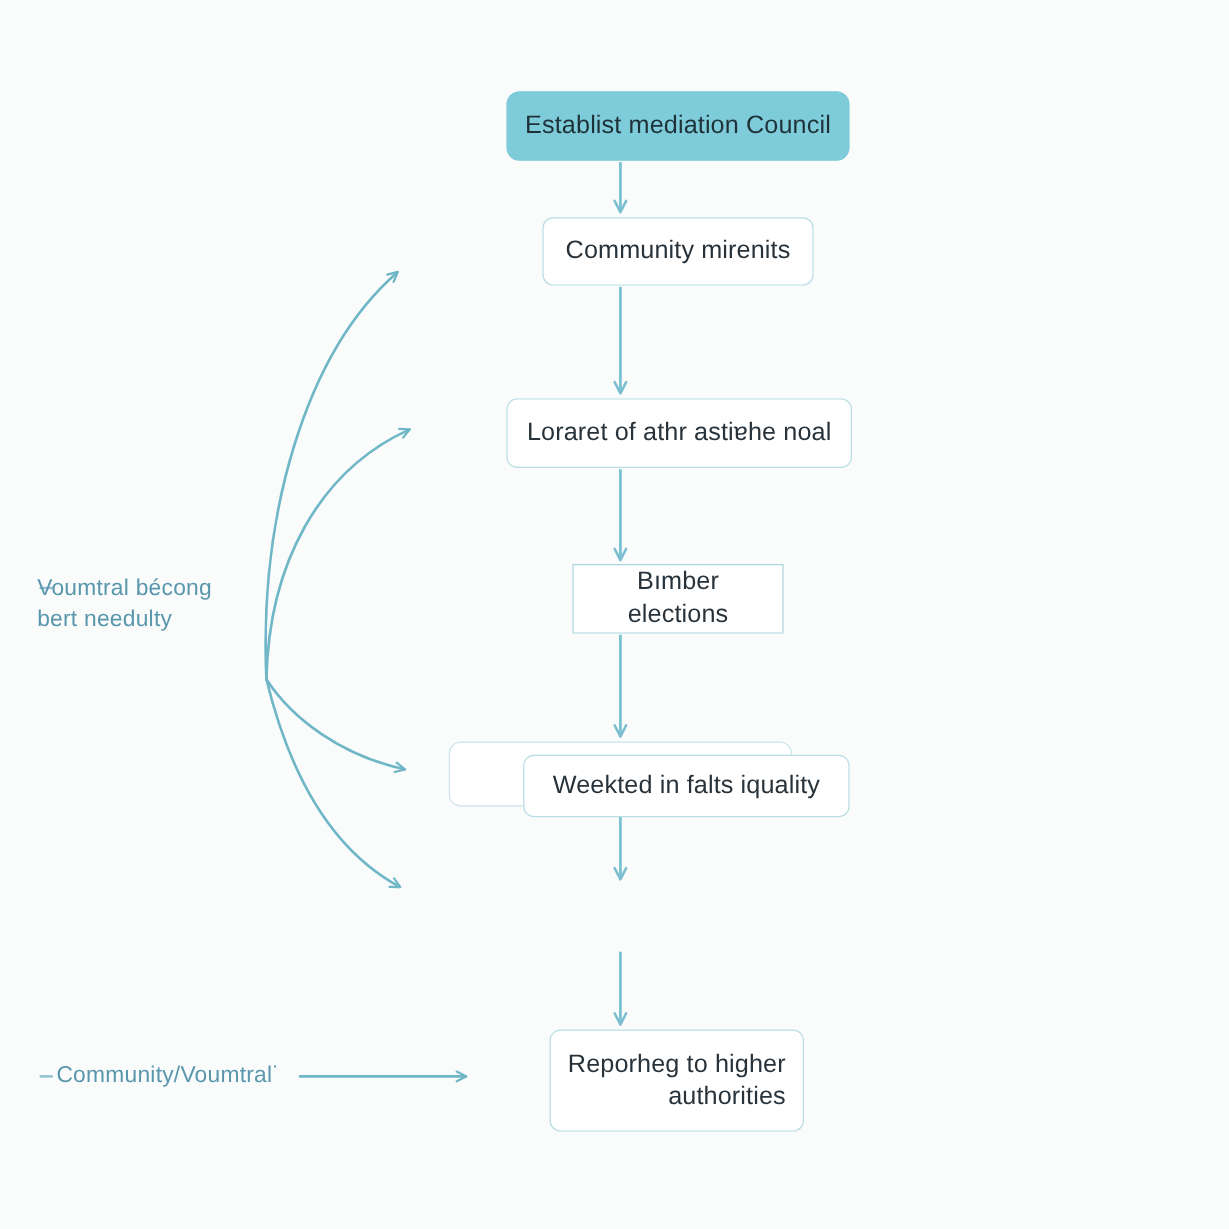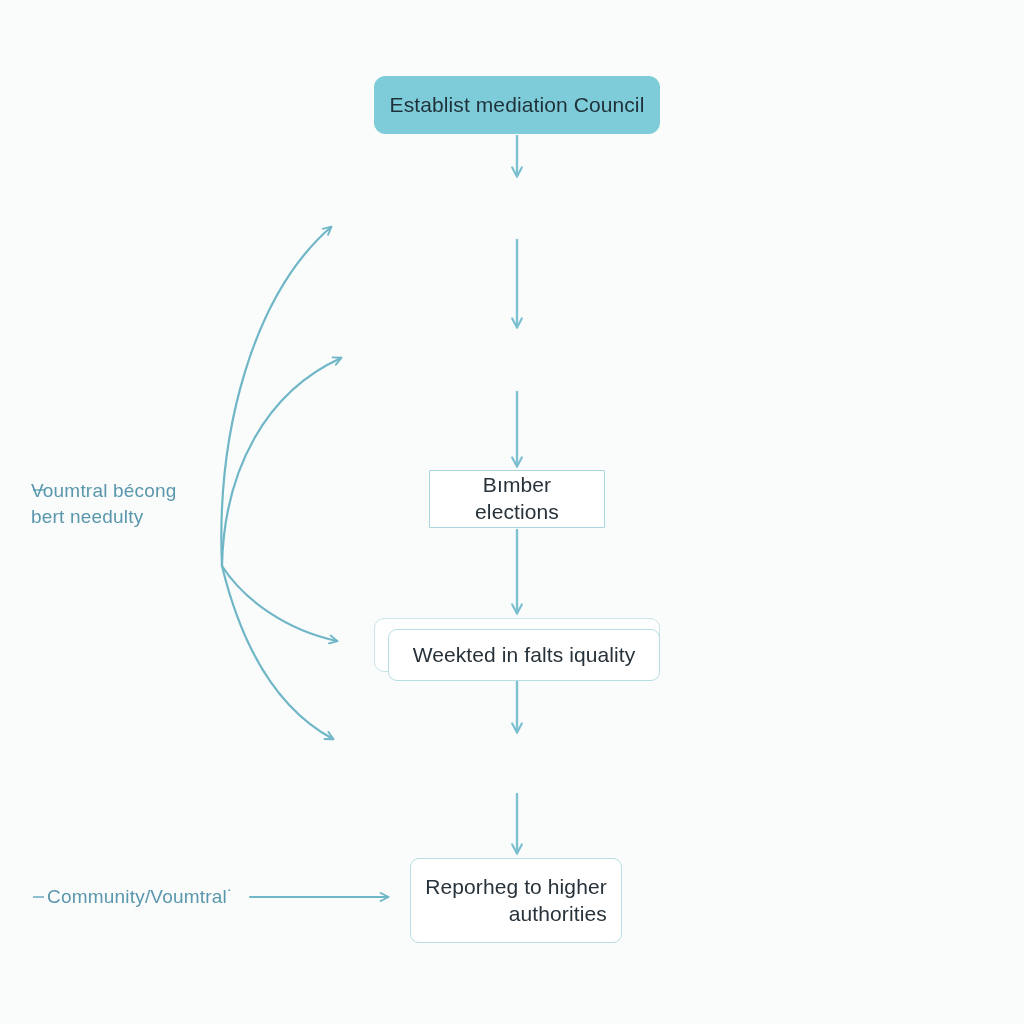--- a/index.html
+++ b/index.html
@@ -37,20 +37,21 @@
     justify-content: center;
     text-align: center;
     color: #27323a;
     font-size: 21px;
     line-height: 1.28;
     letter-spacing: 0.1px;
     background: #ffffff;
     border: 1.6px solid #b9dde4;
     border-radius: 9px;
     padding: 4px 10px;
+    margin-left: 48px;
   }
   .node.header-node {
     background: #7ecbd9;
     border: 1.6px solid #7ecbd9;
     border-radius: 11px;
     color: #1f3138;
   }
   .node.square-node {
     border-radius: 1px;
     border-color: #a9d5de;
@@ -112,21 +113,23 @@
     </g>
   </svg>
 
   <div class="tick-dash" style="left:33px; top:489px; width:11px;"></div>
   <div class="tick-dash" style="left:33px; top:896px; width:11px;"></div>
 
   <div class="ghost-node" style="left:374px; top:618px; width:286px; height:54px;"></div>
 
   <div class="node header-node" style="left:374px; top:76px; width:286px; height:58px;">Establist mediation Council</div>
 
+  <div class="node" style="left:404px; top:181px; width:226px; height:57px;">Community mirenits</div>
 
+  <div class="node" style="left:374px; top:332px; width:288px; height:58px;">Loraret of athr astiɐhe noal</div>
 
   <div class="node square-node" style="left:429px; top:470px; width:176px; height:58px;">Bımber elections</div>
 
   <div class="node" style="left:388px; top:629px; width:272px; height:52px;">Weekted in falts iquality</div>
 
 
   <div class="node" style="left:410px; top:858px; width:212px; height:85px; white-space:pre-line;text-align:right;">Reporheɡ to higher
 authorities</div>
 
   <div class="side-label" style="left:31px; top:478px; width:180px;">Voumtral bécong

